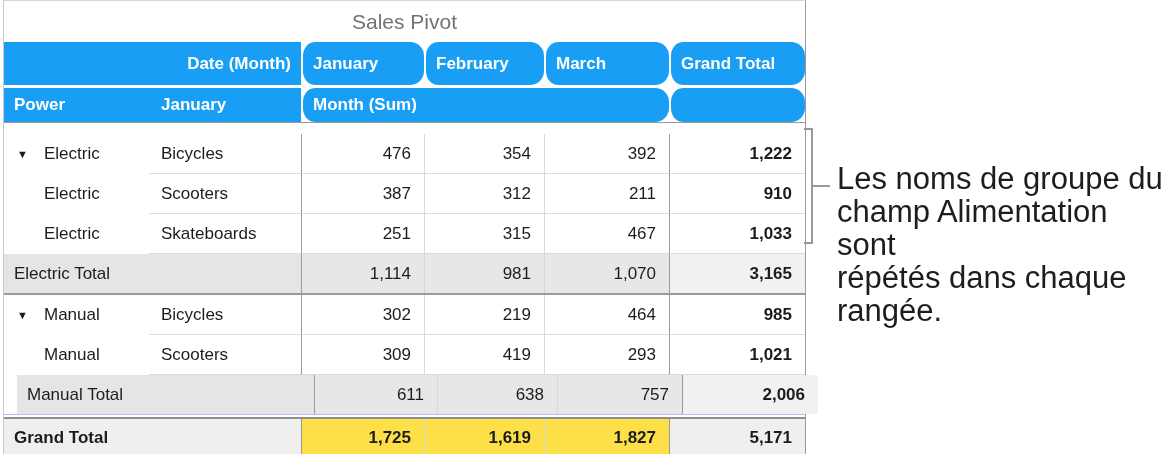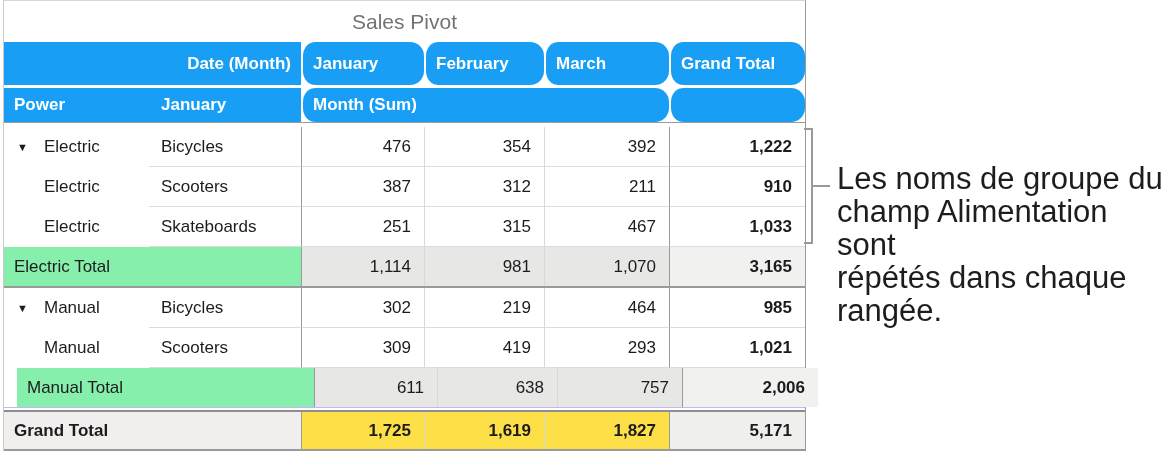--- a/index.html
+++ b/index.html
@@ -37,21 +37,21 @@
     background: #ffffff;
   }
   .hrow {
     display: grid;
     background: #ffffff;
     color: #ffffff;
     font-weight: bold;
     font-size: 17px;
   }
   .hrow1 { grid-template-columns: 297px 123px 120px 125px 136px; height: 43px; margin-bottom: 3px; }
-  .hrow2 { grid-template-columns: 145px 152px 368px 136px; height: 35px; border-bottom: 1px solid #9a9a9a; margin-bottom: 4px; }
+  .hrow2 { grid-template-columns: 145px 152px 368px 136px; height: 35px; border-bottom: 1px solid #9a9a9a; margin-bottom: 11px; }
   .hcell {
     background: #189EF4;
     display: flex;
     align-items: center;
     padding: 0 10px;
     white-space: nowrap;
     overflow: hidden;
   }
   .hcell.right { justify-content: flex-end; }
   .hcell.wsep { border-left: 2px solid #ffffff; border-radius: 14px; }
@@ -84,21 +84,21 @@
   .c-feb, .c-mar { border-left: 1px solid #d9d9d9; }
   .c-gt { border-left: 1px solid #9a9a9a; font-weight: bold; }
 
   .row.sep-part > .cell { border-bottom: 1px solid #dcdcdc; }
   .row.sep-part > .c-power { border-bottom: 1px solid transparent; }
 
   .row.subtotal { height: 41px; border-bottom: 2px solid #9a9a9a; }
   .row.subtotal .c-label {
     grid-column: 1 / 3;
     padding-left: 10px;
-    background: #86efac;
+    background: #e5e5e5;
   }
   .row.subtotal .c-month { background: #e7e7e5; }
   .row.subtotal .c-gt { background: #f1f1ef; }
   .row.subtotal2 { border-bottom: 1px solid #c4b5fd; padding-left: 13px; }
 
   .grand-gap { height: 2px; background: #ffffff; }
   .row.grand {
     height: 41px;
     border-top: 2px solid #8e8e8e;
     border-bottom: 2px solid #9a9a9a;

